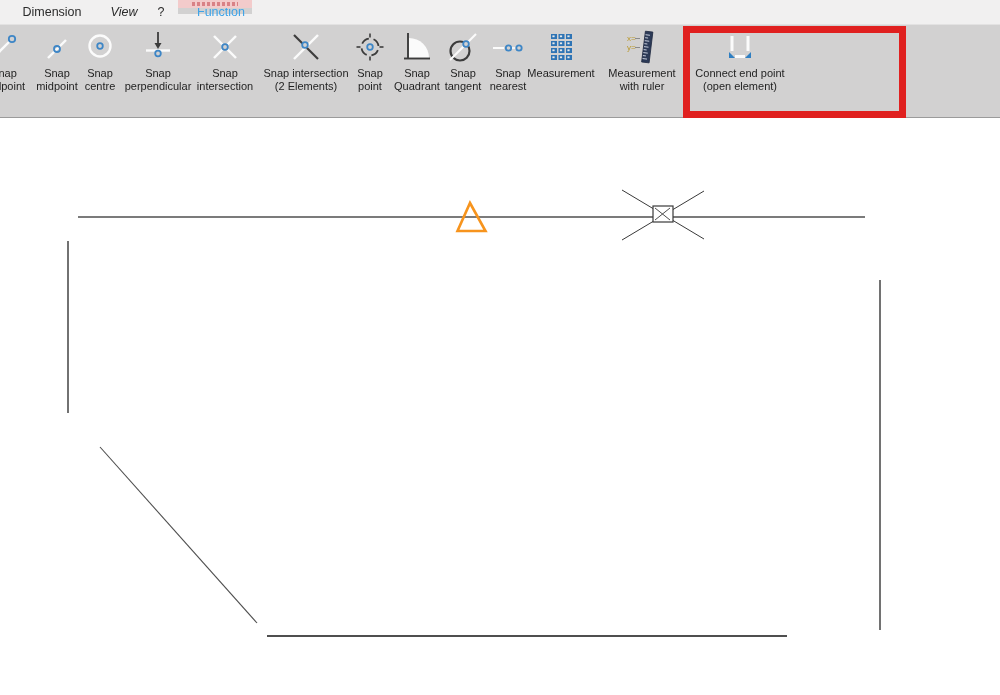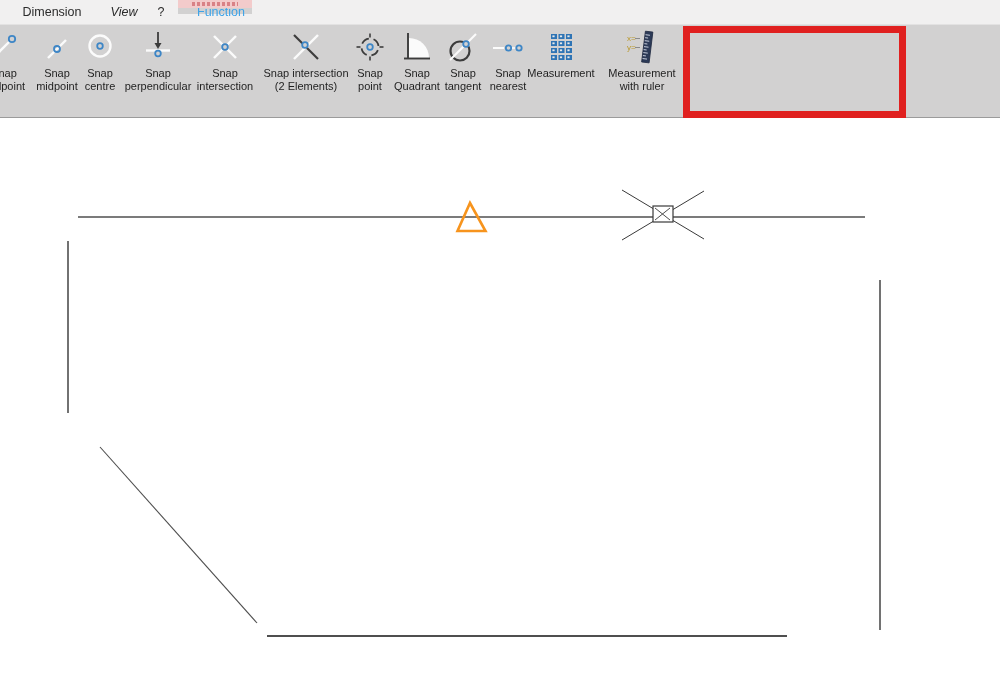--- a/index.html
+++ b/index.html
@@ -225,20 +225,33 @@
           <line x1="19" y1="23" x2="23.5" y2="23" stroke="#cfd6e4" stroke-width="0.9"></line>
           <line x1="19" y1="26" x2="22" y2="26" stroke="#cfd6e4" stroke-width="0.9"></line>
           <line x1="19" y1="29" x2="23.5" y2="29" stroke="#cfd6e4" stroke-width="0.9"></line>
         </g>
       </svg>
     </span>
     <span class="lbl">Measurement
 with ruler</span>
   </div>
 
+  <div class="rbtn" style="left:740px;width:112px;">
+    <span class="ico">
+      <svg width="34" height="34" viewBox="0 0 34 34">
+        <line x1="9" y1="6" x2="9" y2="21" stroke="#fbfbfb" stroke-width="3"></line>
+        <line x1="25" y1="6" x2="25" y2="21" stroke="#fbfbfb" stroke-width="3"></line>
+        <line x1="12" y1="26.5" x2="22" y2="26.5" stroke="#fbfbfb" stroke-width="3"></line>
+        <polygon points="6,22 6,28 12,28" fill="#2e7fc2"></polygon>
+        <polygon points="28,22 28,28 22,28" fill="#2e7fc2"></polygon>
+      </svg>
+    </span>
+    <span class="lbl">Connect end point
+(open element)</span>
+  </div>
 
 
   <span class="grouplbl" style="left:266px;">Snap</span>
   <span class="grouplbl" style="left:643px;">Dimension tools</span>
   <span class="grouplbl" style="left:793px;">Connect</span>
 </div>
 
 <div class="highlight"></div>
 
 <div class="canvas">

